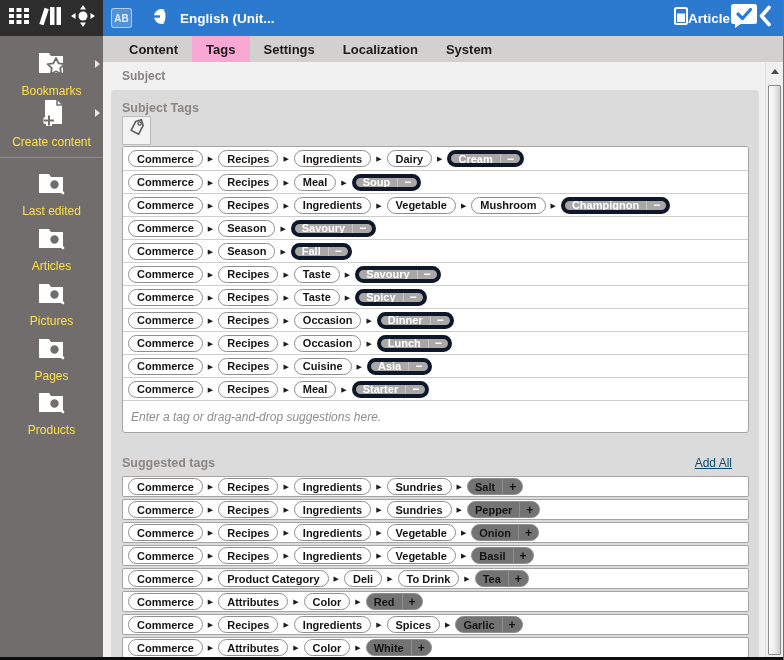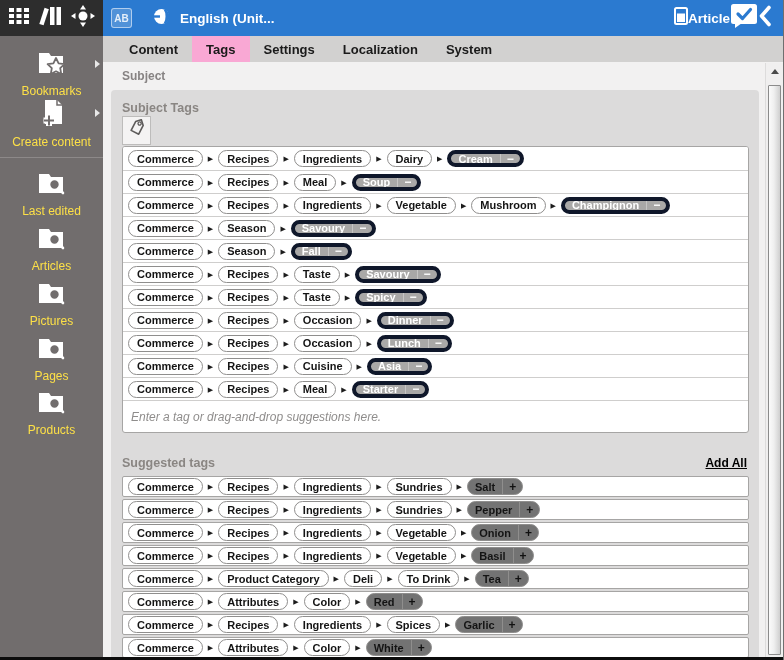--- a/index.html
+++ b/index.html
@@ -44,21 +44,21 @@
 
   .subject-box { position:absolute; left:11px; top:56px; width:627px; background:#ffffff;
                  border:1px solid #a6a5a4; border-radius:3px; overflow:hidden; }
   .tag-row { height:23px; display:flex; align-items:center; padding-left:5px; background:#fff; }
   .tag-row + .tag-row { border-top:1px solid #cfcecd; }
   .placeholder-row { height:32px; display:flex; align-items:center; padding-left:8px;
                      border-top:1px solid #cfcecd; font-size:12px; font-style:italic; color:#8f8d8c; }
 
   .suggest-head { position:absolute; left:11px; top:366px; width:627px; height:16px; }
   .suggest-title { position:absolute; left:0; top:0; font-size:12.5px; font-weight:bold; color:#8a8683; }
-  .add-all { position:absolute; right:2px; top:0; font-size:12px; font-weight:bold; color:#000000;
+  .add-all { position:absolute; right:17px; top:0; font-size:12px; font-weight:normal; color:#0c4a6e;
              text-decoration:underline; cursor:pointer; }
   .suggest-list { position:absolute; left:11px; top:386px; width:627px; }
   .suggest-row { height:21px; display:flex; align-items:center; padding-left:5px; background:#fff;
                  border:1px solid #a6a5a4; border-radius:2px; margin-bottom:2px; }
 
   
   .pill { display:inline-flex; align-items:center; height:17px; padding:0 8px; background:#fff;
           border:1px solid #8f8e8d; border-radius:9px; font-size:11px; font-weight:bold; color:#141414;
           white-space:nowrap; cursor:default; }
   .arrow-sep { font-size:7px; color:#1c1c1c; margin:0 5px; line-height:1; }

